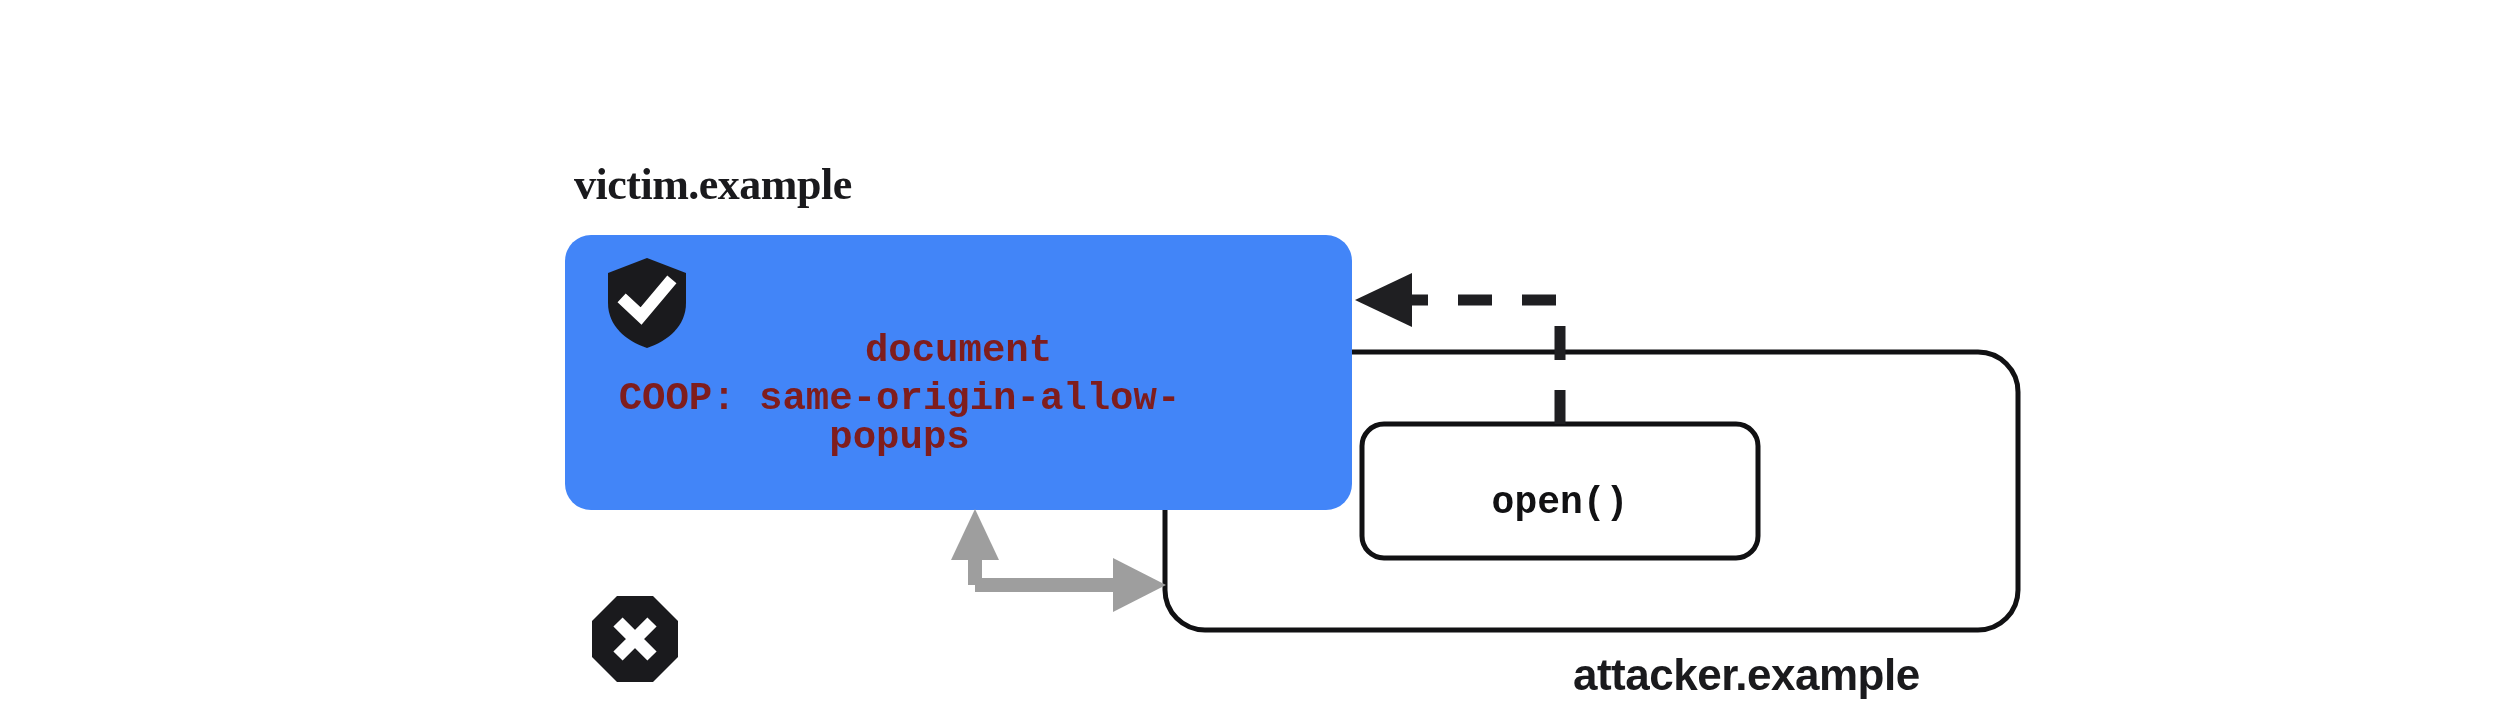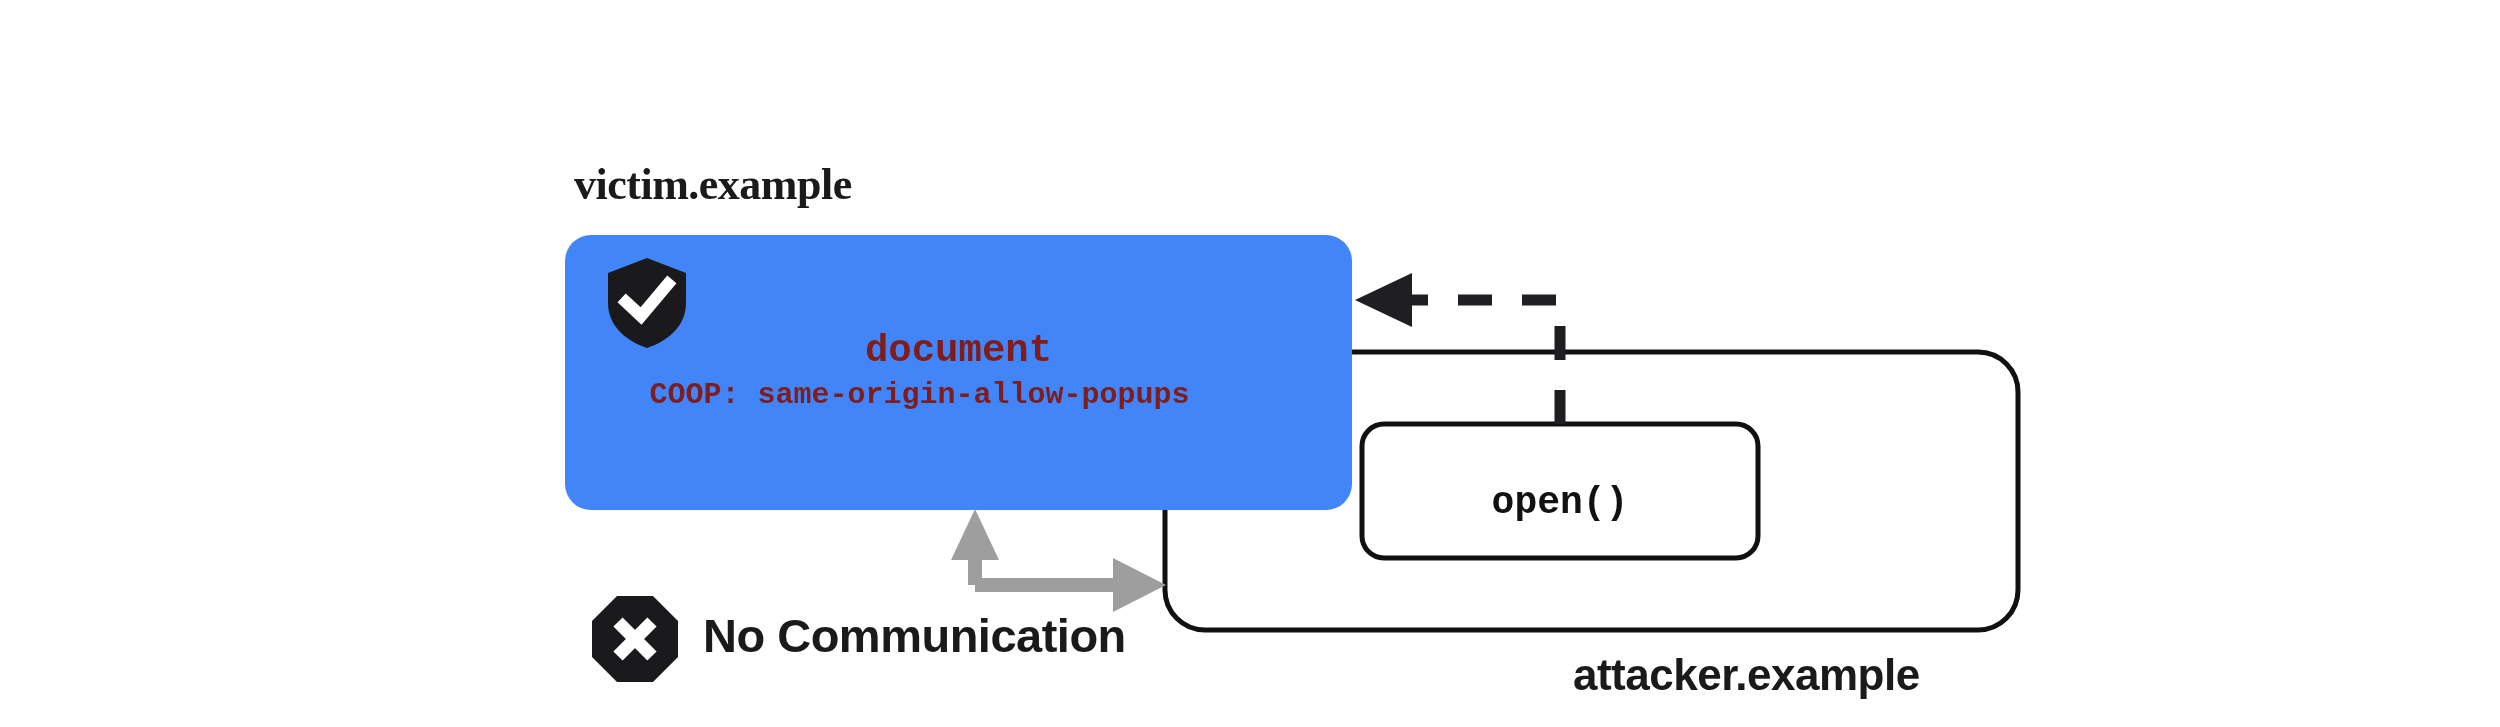--- a/index.html
+++ b/index.html
@@ -55,24 +55,23 @@
     text-align: center;
     font-size: 39px;
     line-height: 1;
   }
   #coop-label {
     position: absolute;
     left: 565px;
     top: 380px;
     width: 669px;
     text-align: center;
-    font-size: 30px;
+    font-size: 39px;
     line-height: 1;
     letter-spacing: 0px;
-    padding-left: 20px;
   }
   #open-label {
     position: absolute;
     left: 1362px;
     top: 472px;
     width: 396px;
     text-align: center;
     font-size: 38px;
     line-height: 1;
     font-family: "Liberation Mono", "DejaVu Sans Mono", monospace;
@@ -132,17 +131,16 @@
   </span>
 
   <div class="lbl lbl-origin" id="victim-label">victim.example</div>
 
   <div class="mono" id="document-label">document</div>
 
   <div class="mono" id="coop-label">COOP: same-origin-allow-popups</div>
 
   <div id="open-label">open()</div>
 
-  <div id="nocomm-label">No Communication</div>
 
   <div class="lbl lbl-origin" id="attacker-label">attacker.example</div>
 
 </div>
 
 </body></html>

